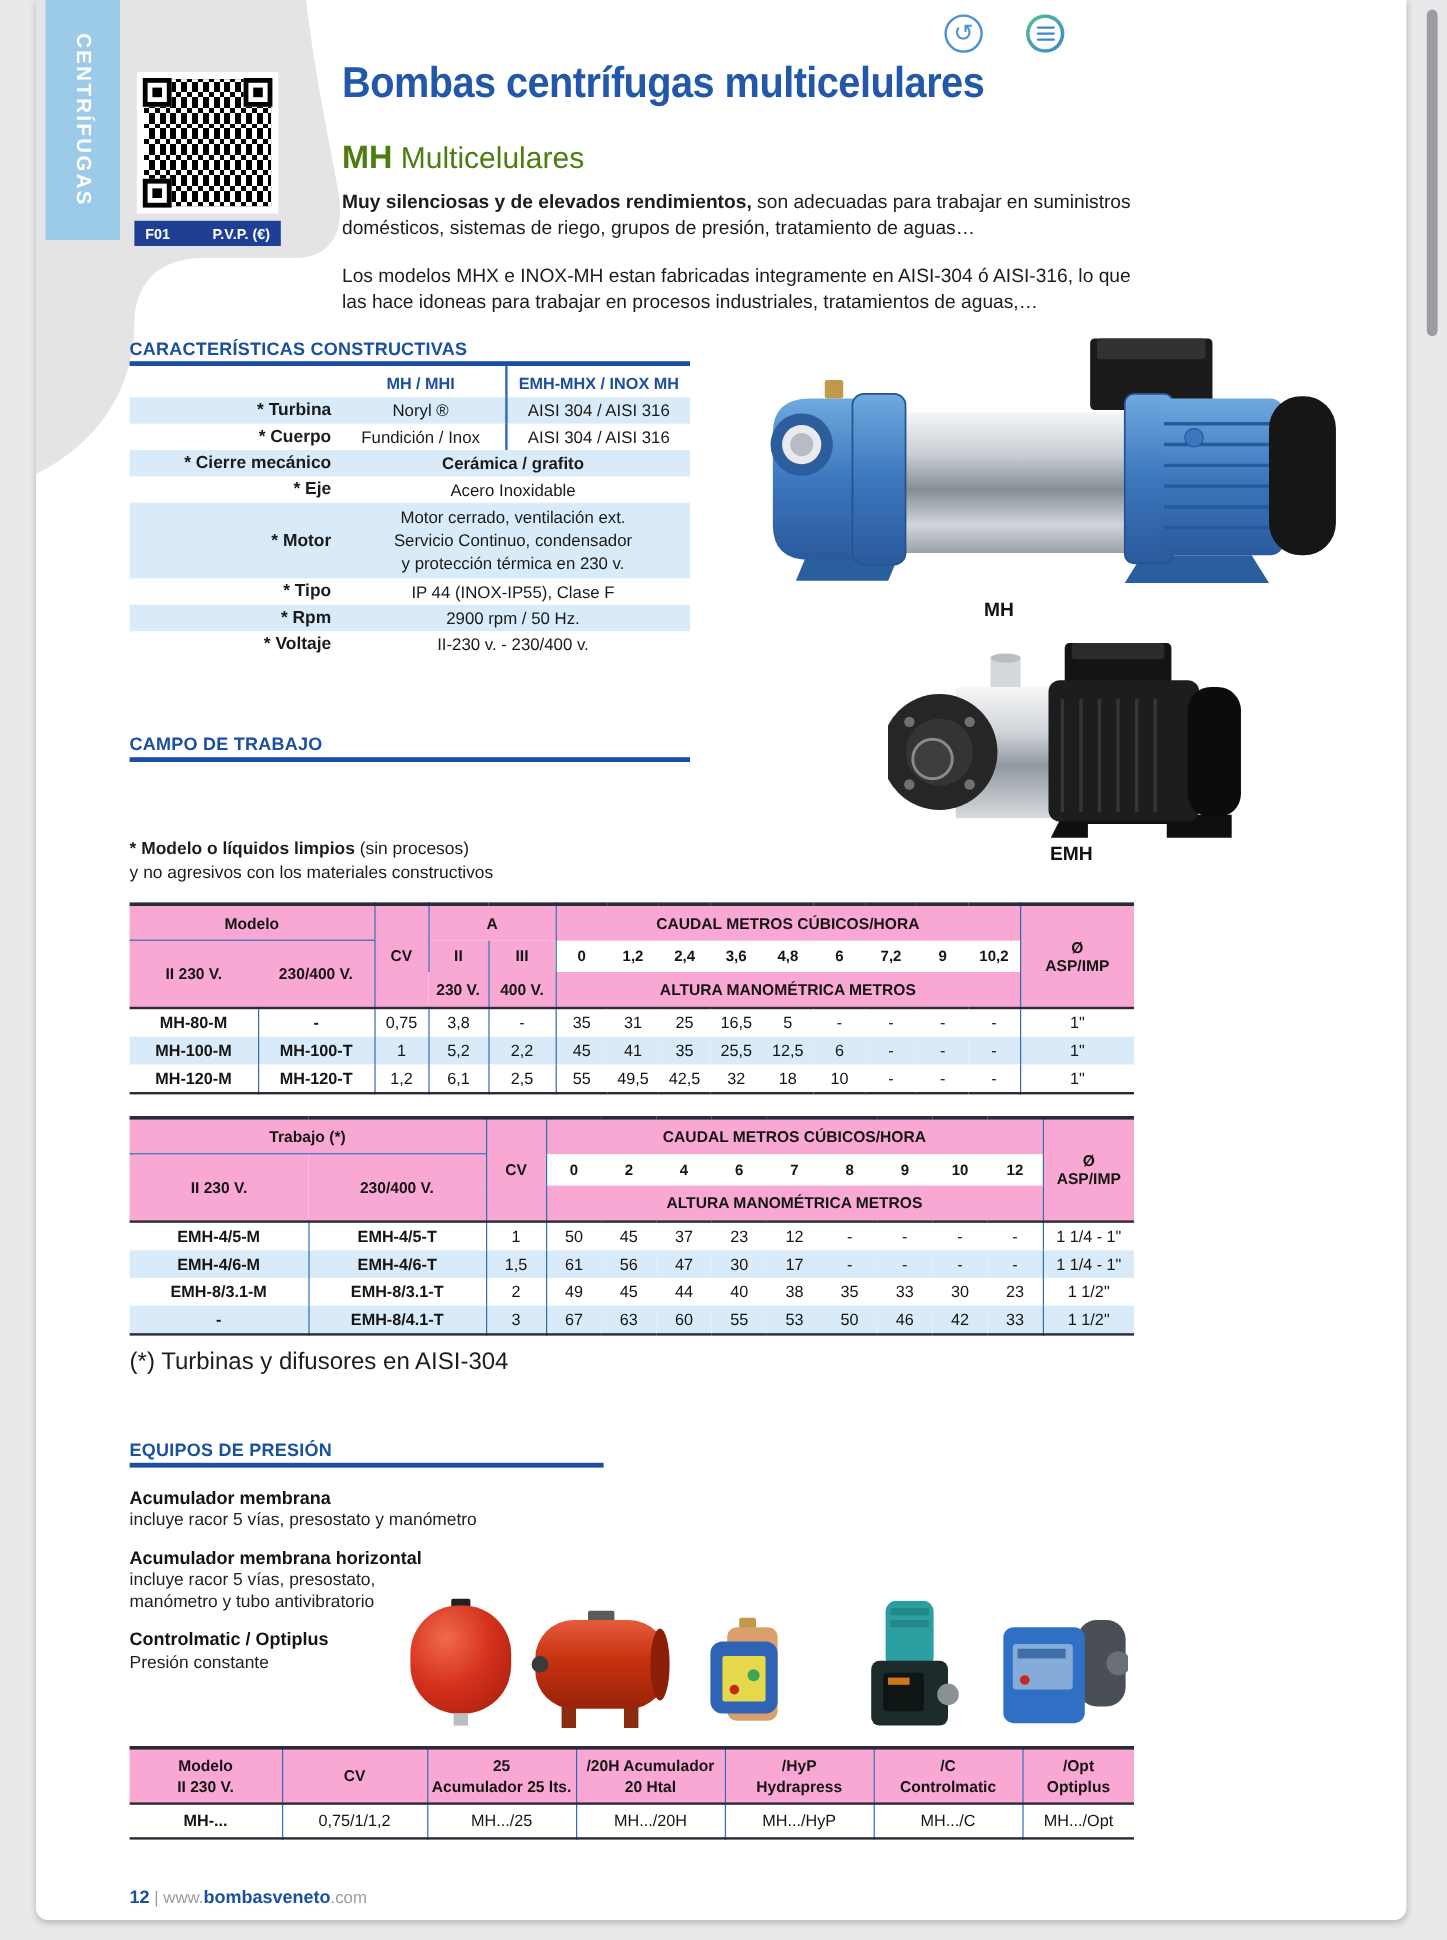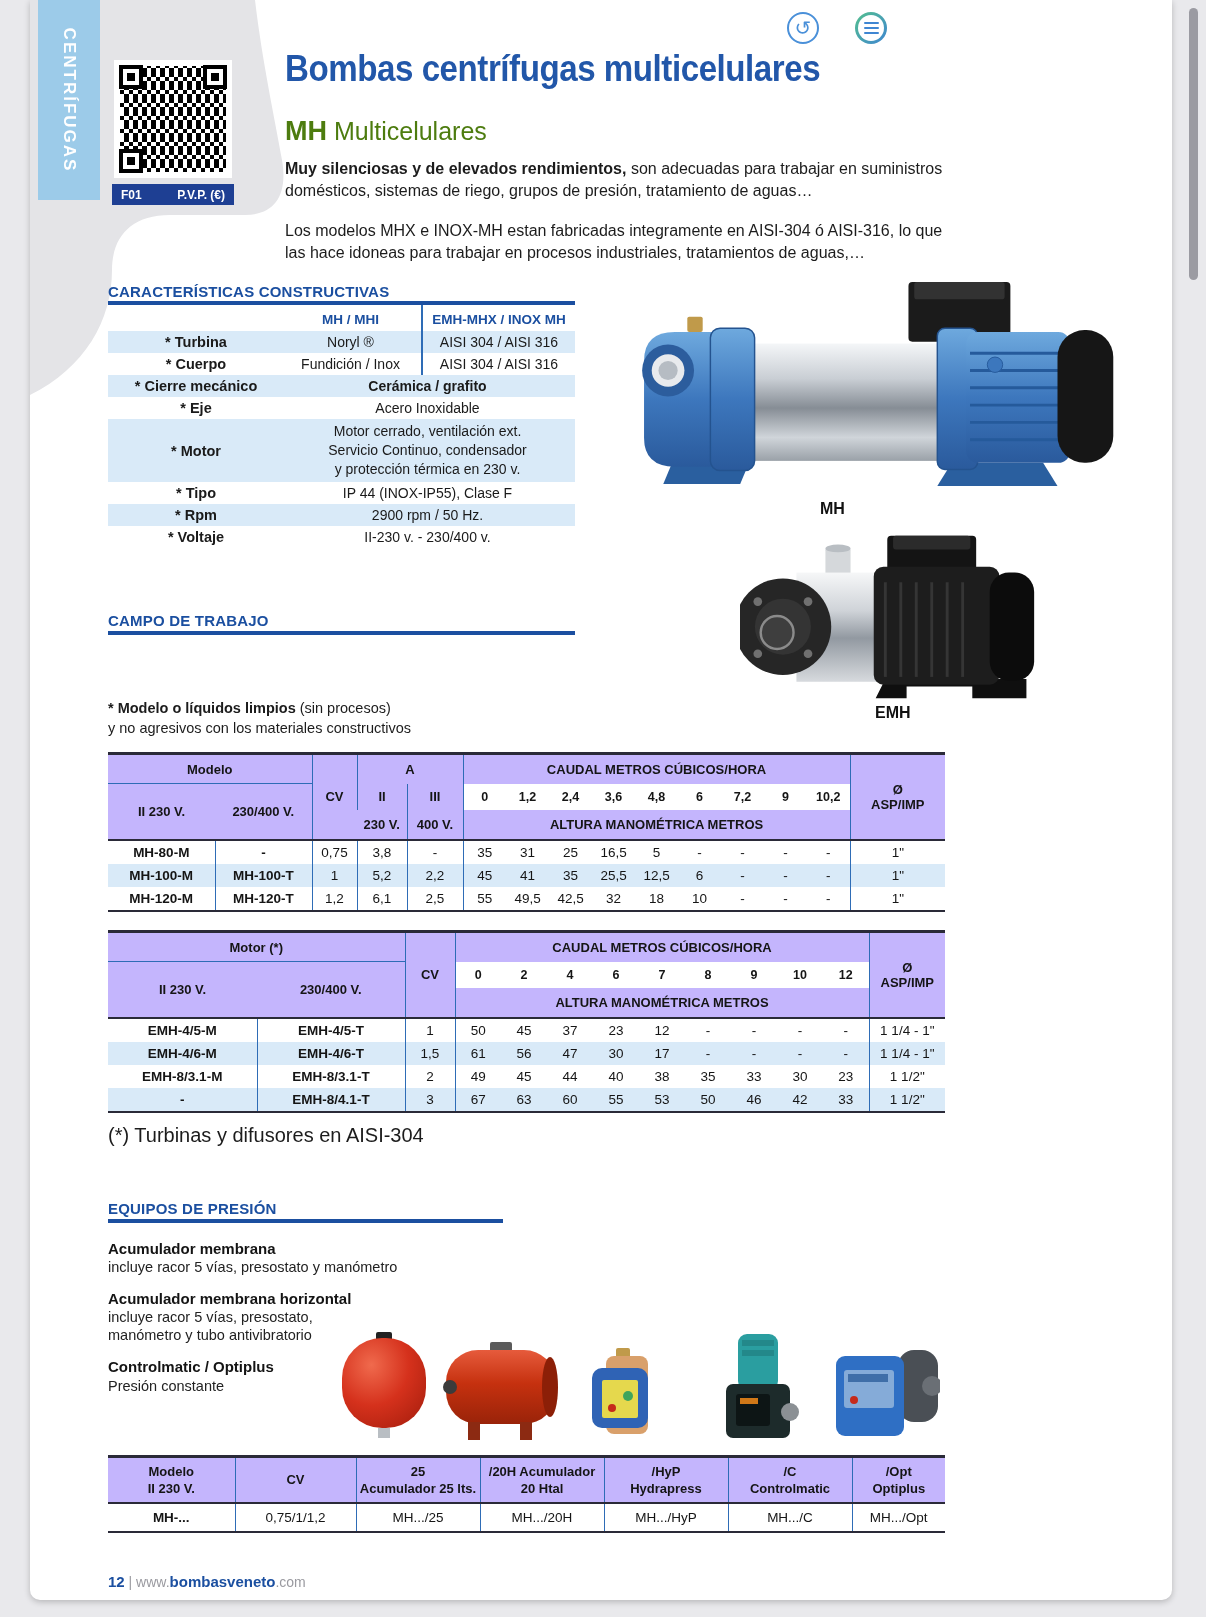--- a/index.html
+++ b/index.html
@@ -46,33 +46,33 @@
   
   .sec-head { position:absolute; color:#1b4fa0; font-size:15px; font-weight:bold; letter-spacing:.2px; }
   .sec-bar { position:absolute; height:4px; background:#1b4fa0; }
 
   
   table { border-collapse:collapse; table-layout:fixed; }
   .ctable { position:absolute; left:78px; width:467px; font-size:14px; color:#1a1a1a; }
   .ctable tr:nth-child(even) { background:#d9eaf8; }
   .ctable th, .ctable td { padding:3px 4px; text-align:center; font-weight:normal; }
   .ctable .chead th { color:#1b4fa0; font-weight:bold; font-size:13.5px; padding:7px 2px 4px; }
-  .ctable .lab { text-align:center; font-weight:bold; padding-left:8px; font-size:14.5px;margin-top:18px; }
+  .ctable .lab { text-align:right; font-weight:bold; padding-left:8px; font-size:14.5px;margin-top:18px; }
   .ctable .dl { border-left:2px solid #2e6cb6;margin-left:42px; }
   .ctable .motor-lines div { line-height:19px; }
   .campo td { text-align:left; padding:5px 4px; }
   .note { position:absolute; left:78px; font-size:14.5px; color:#1c1c1c; }
 
   
   .img-label { position:absolute; font-weight:bold; font-size:16px; color:#111; }
 
   
   .dtable { position:absolute; left:78px; width:837px; font-size:13.5px; color:#151515;
             border-top:3px solid #2a2a38; border-bottom:2px solid #2a2a38; }
-  .dtable th { background:#c4b5fd; font-weight:bold; font-size:13px; padding:2px; }
+  .dtable th { background:#f9a8d4; font-weight:bold; font-size:13px; padding:2px; }
   .dtable thead { border-bottom:2.5px solid #2a2a38; }
   .dtable td, .dtable th { text-align:center; }
   .dtable td { padding:4px 2px; }
   .dtable tbody tr:nth-child(even) { background:#d9eaf8; }
   .dtable tbody td:nth-child(-n+2) { font-weight:bold; }
   .dtable .hA th { height:30px; }
   .dtable .hB th { height:26px; }
   .dtable .hC th { height:30px; }
   .dtable th.flow { background:#fff; font-size:12.5px; }
   .dtable .th-modelo { border-bottom:1.5px solid #2e6cb6; }
@@ -392,21 +392,21 @@
           <col style="width:46px">
           <col style="width:46px">
         <col style="width:46px">
           <col style="width:46px">
           <col style="width:46px">
           <col style="width:46px">
           <col style="width:76px">
       </colgroup>
       <thead>
         <tr class="hA">
-          <th colspan="2" class="th-modelo">Motor (*)</th>
+          <th colspan="2" class="th-modelo">Trabajo (*)</th>
           <th rowspan="3">CV</th>
           <th colspan="9">CAUDAL METROS CÚBICOS/HORA</th>
           <th rowspan="3" class="asp">
             <div>Ø</div>
             <div>ASP/IMP</div>
           </th>
         </tr>
         <tr class="hB">
           <th rowspan="2">II 230 V.</th>
           <th rowspan="2">230/400 V.</th>

